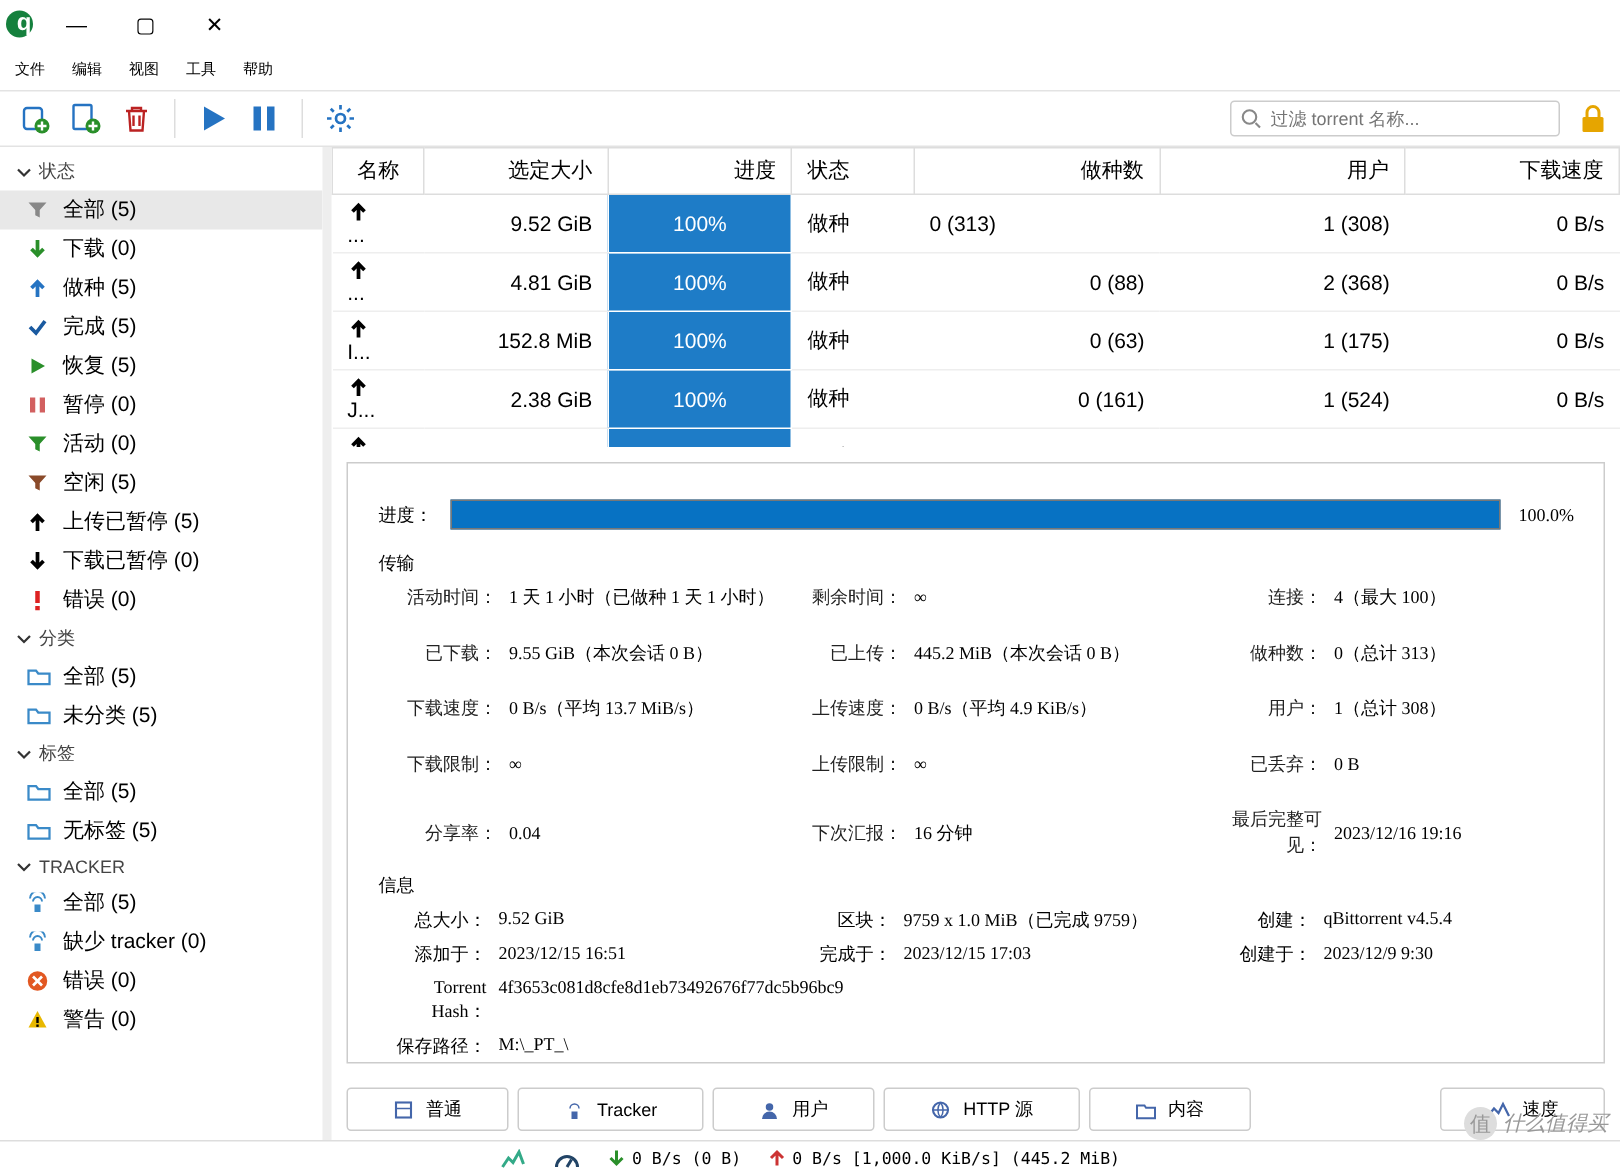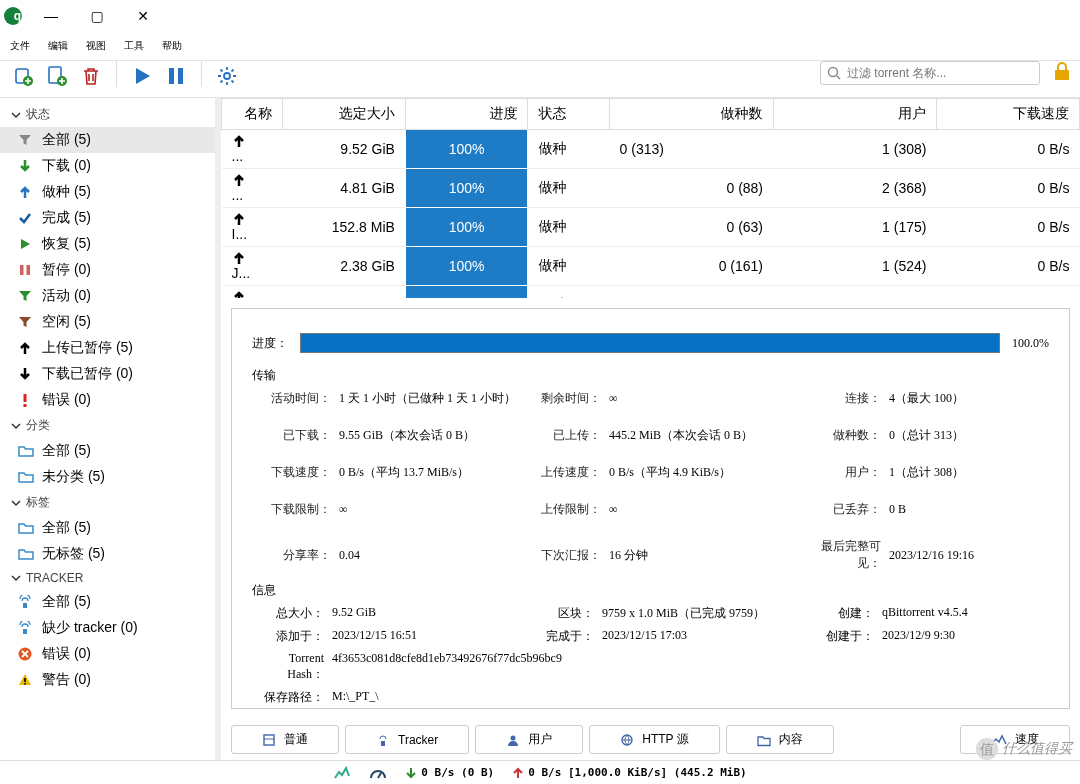--- a/index.html
+++ b/index.html
@@ -1,22 +1,22 @@
 <!DOCTYPE html>
 <html><head>
 <meta charset="utf-8">
 <style>
 * { box-sizing: border-box; margin: 0; padding: 0; }
 body { font-family: "Microsoft YaHei", "Segoe UI", sans-serif; font-size: 13px; background: #fff; overflow: hidden; width: 1080px; height: 784px; position: relative; }
 .titlebar { height: 32px; display: flex; align-items: center; padding: 0 4px; }
-.titlebar-icon { width: 18px; height: 18px; background: #15803d; border-radius: 50%; display: flex; align-items: center; justify-content: center; color: #fff; font-size: 12px; font-weight: bold; margin-right: 6px; padding-left: 16px; }
+.titlebar-icon { width: 18px; height: 18px; background: #15803d; border-radius: 50%; display: flex; align-items: center; justify-content: center; color: #fff; font-size: 16px; font-weight: bold; margin-right: 6px; padding-left: 16px; }
 .titlebar-text { flex: 1; }
 .winbtn { width: 46px; height: 32px; text-align: center; line-height: 32px; font-size: 14px; font-family: "Segoe MDL2 Assets", sans-serif; }
 .menubar { height: 28px; padding: 0 10px; display: flex; gap: 18px; align-items: center; font-size: 10px; }
-.toolbar { height: 38px; border-top: 1px solid #e3e3e3; border-bottom: 1px solid #e3e3e3; display: flex; align-items: flex-start; padding: 0 8px; gap: 4px; }
+.toolbar { height: 38px; border-top: 1px solid #e3e3e3; border-bottom: 1px solid #e3e3e3; display: flex; align-items: center; padding: 0 8px; gap: 4px; }
 .tb-ico { width: 30px; height: 30px; display: flex; align-items: center; justify-content: center; }
 .tb-sep { width: 1px; height: 26px; background: #ddd; margin: 0 6px; }
 .search { margin-left: auto; border: 1px solid #ccc; border-radius: 3px; height: 24px; width: 220px; display: flex; align-items: center; padding: 0 6px; gap: 6px; }
 .search input { border: none; outline: none; flex: 1; font-size: 12px; color: #999; }
 .lock { margin-left: 8px; color: #e6a500; font-size: 18px; }
 .main { display: flex; height: calc(100% - 122px); }
 .sidebar { width: 215px; overflow-y: auto; padding-top: 4px; }
 .shead { display: flex; align-items: center; gap: 4px; font-size: 12px; color: #444; padding: 4px 10px; font-weight: 400; }
 .sitem { display: flex; align-items: center; gap: 8px; padding: 4px 10px 4px 18px; font-size: 14px; }
 .sitem.sel { background: #e8e8e8; }
@@ -32,21 +32,21 @@
 .dbar { flex: 1; height: 20px; background: #0772c3; border: 1px solid #777; }
 .dgrid { display: grid; grid-template-columns: 70px 200px 70px 200px 80px 1fr; row-gap: 20px; align-items: center; font-size: 12px; margin-left: 17px; }
 .dgrid .lbl { text-align: right; padding-right: 8px; color: #222; }
 .dsect { margin: 10px 0 6px 0; }
 .info-grid { display: grid; grid-template-columns: 80px 200px 70px 220px 60px 1fr; row-gap: 6px; font-size: 12px; }
 .info-grid .lbl { text-align: right; padding-right: 8px; }
 .tabbar { display: flex; gap: 6px; padding: 6px 10px; }
 .dtab { flex: none; border: 1px solid #ccc; border-radius: 3px; padding: 5px 30px; font-size: 12px; display: flex; align-items: center; gap: 8px; }
 .dtab.last { margin-left: auto; }
 .statusbar { height: 24px; border-top: 1px solid #ddd; display: flex; align-items: center; justify-content: center; gap: 18px; font-size: 11px; font-family: monospace; }
-.sb-ico { display: inline-flex; align-items: flex-end; gap: 4px; font-weight: bold; }
+.sb-ico { display: inline-flex; align-items: flex-start; gap: 4px; }
 .watermark { position: absolute; right: 8px; bottom: 24px; font-size: 14px; color: #999; font-style: italic; display: flex; align-items: center; gap: 4px; }
 svg { display: block; }
 </style>
 </head>
 <body>
 
 <div class="titlebar">
   <div class="titlebar-icon">qb</div>
   <div class="winbtn">—</div>
   <div class="winbtn">▢</div>
@@ -302,21 +302,21 @@
           <span>警告 (0)</span>
         </div>
       </div>
   </div>
 
   <div class="content">
     <div class="table-area">
       <table>
         <thead>
             <tr id="thead-row">
-              <th style="text-align: right; width: 60px;">名称</th>
+              <th style="text-align: center; width: 60px;">名称</th>
               <th style="text-align: right; width: 120px;">选定大小</th>
               <th style="text-align: right; width: 120px;">进度</th>
               <th style="text-align: left; width: 80px;">状态</th>
               <th style="text-align: right; width: 160px;">做种数</th>
               <th style="text-align: right; width: 160px;">用户</th>
               <th style="text-align: right; width: 140px;">下载速度</th>
             </tr>
           </thead>
         <tbody id="tbody">
             <tr>

